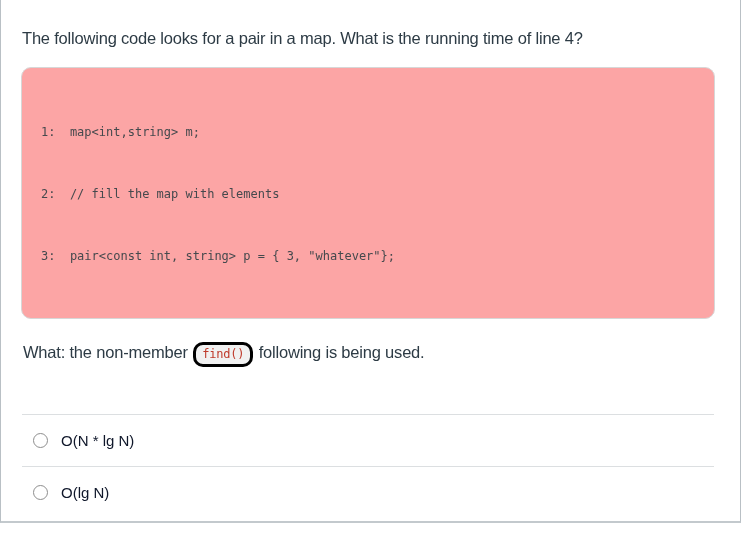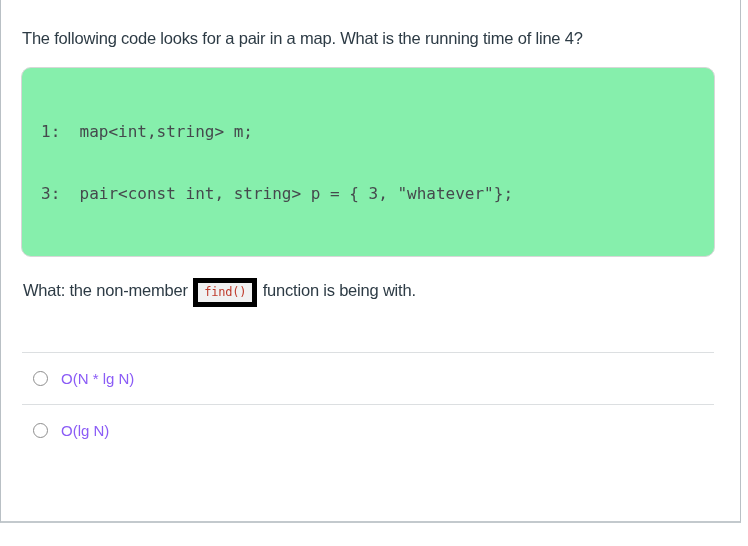--- a/index.html
+++ b/index.html
@@ -21,45 +21,45 @@
     padding: 25px 24px 0 19px;
   }
   .question-text {
     font-size: 16.5px;
     line-height: 22px;
     color: #2d3b45;
     letter-spacing: -0.2px;
   }
   .code-block {
     margin-top: 17px;
-    background: #86efac;
+    background: #fca5a5;
     border: 1px solid #d7d7d7;
     border-radius: 10px;
     padding: 13px 10px 11px 18px;
     font-family: "DejaVu Sans Mono", monospace;
-    font-size: 16px;
+    font-size: 12px;
     line-height: 20px;
     color: #45494d;
     white-space: pre;
   }
   .code-line { white-space: pre; }
   .note-line {
     margin-top: 21px;
     font-size: 16.5px;
     line-height: 22px;
     color: #2d3b45;
     letter-spacing: -0.2px;
   }
   .inline-code {
     font-family: "DejaVu Sans Mono", monospace;
     font-size: 12px;
     color: #bf3a2b;
     background: #f1f1f1;
-    border: 5px solid #000000;
-    border-radius: 0;
+    border: 3px solid #000000;
+    border-radius: 10px;
     padding: 2px 6px 3px 6px;
     white-space: nowrap;
   }
   .answers {
     margin-top: 47px;
     padding-bottom: 20px;
   }
   .answer-row {
     display: flex;
     align-items: center;
@@ -70,37 +70,38 @@
     width: 15px; height: 15px;
     border-radius: 50%;
     border: 1.5px solid #8e8e8e;
     background: #ffffff;
     flex: 0 0 auto;
     position: relative;
   }
   .answer-label {
     margin-left: 12px;
     font-size: 15px;
-    color: #8b5cf6;
+    color: #0f172a;
   }
 </style>
 </head>
 <body>
 
 <div class="question-card">
   <div class="card-content">
 
     <div class="question-text">The following code looks for a pair in a map. What is the running time of line 4?</div>
 
     <div class="code-block">
       <div class="code-line">1:  map&lt;int,string&gt; m;</div>
+      <div class="code-line">2:  // fill the map with elements</div>
       <div class="code-line">3:  pair&lt;const int, string&gt; p = { 3, "whatever"};</div>
     </div>
 
-    <div class="note-line"><span>What: the non-member </span><span class="inline-code">find()</span><span> function is being with.</span></div>
+    <div class="note-line"><span>What: the non-member </span><span class="inline-code">find()</span><span> following is being used.</span></div>
 
     <div class="answers">
 
       <div class="answer-row">
         <span class="radio"></span>
         <span class="answer-label">O(N * lg N)</span>
       </div>
 
       <div class="answer-row">
         <span class="radio"></span>

